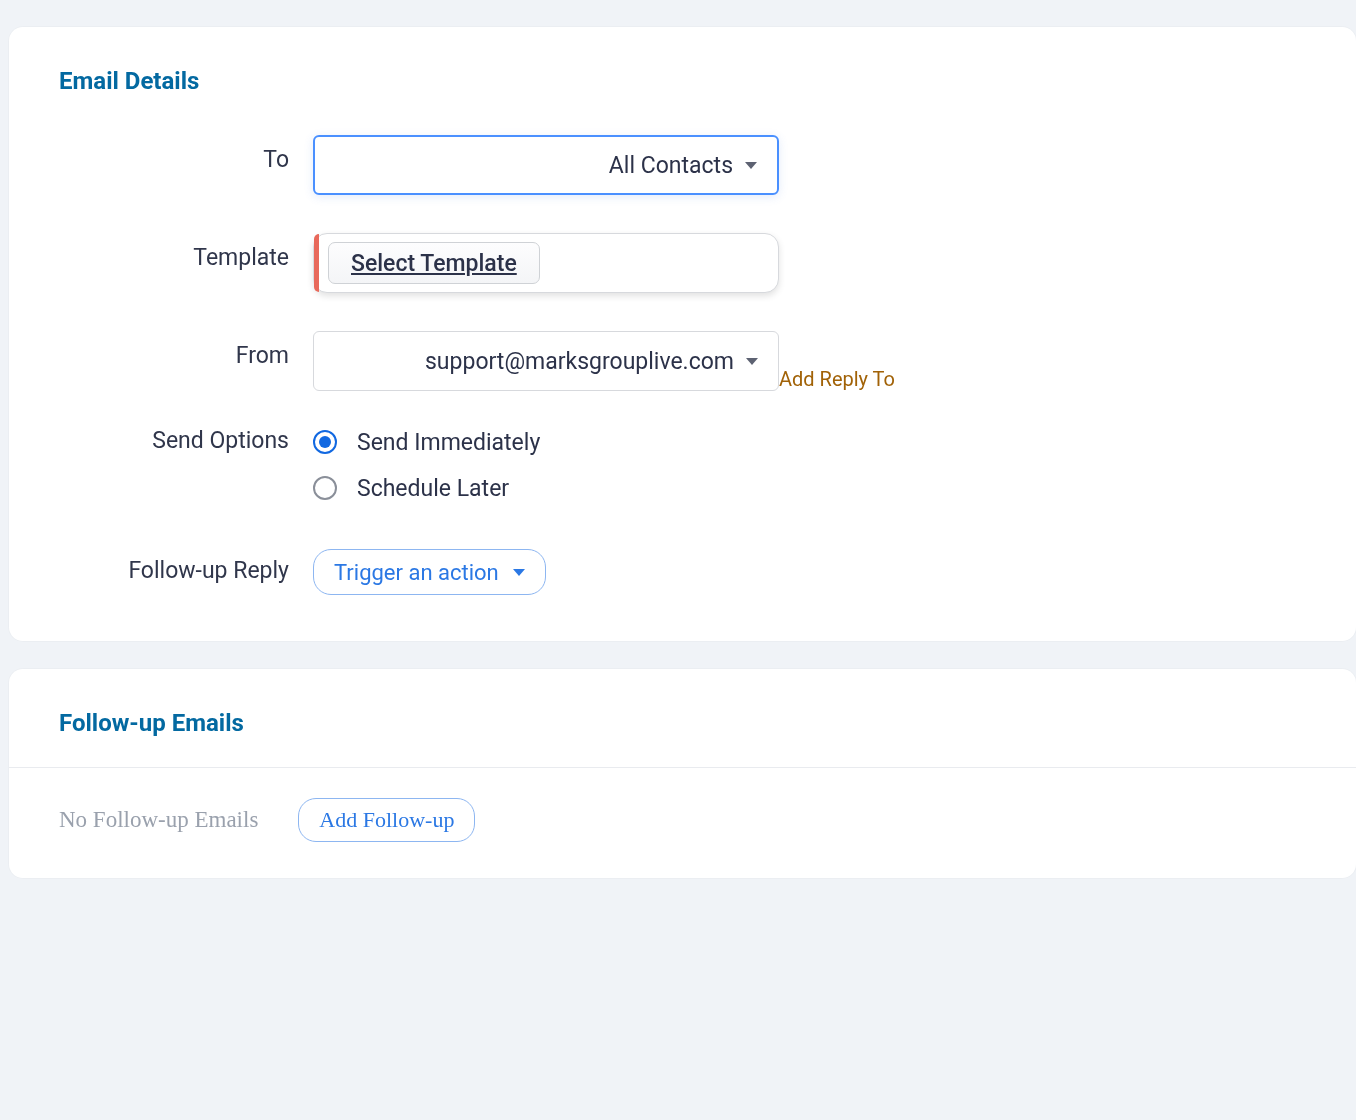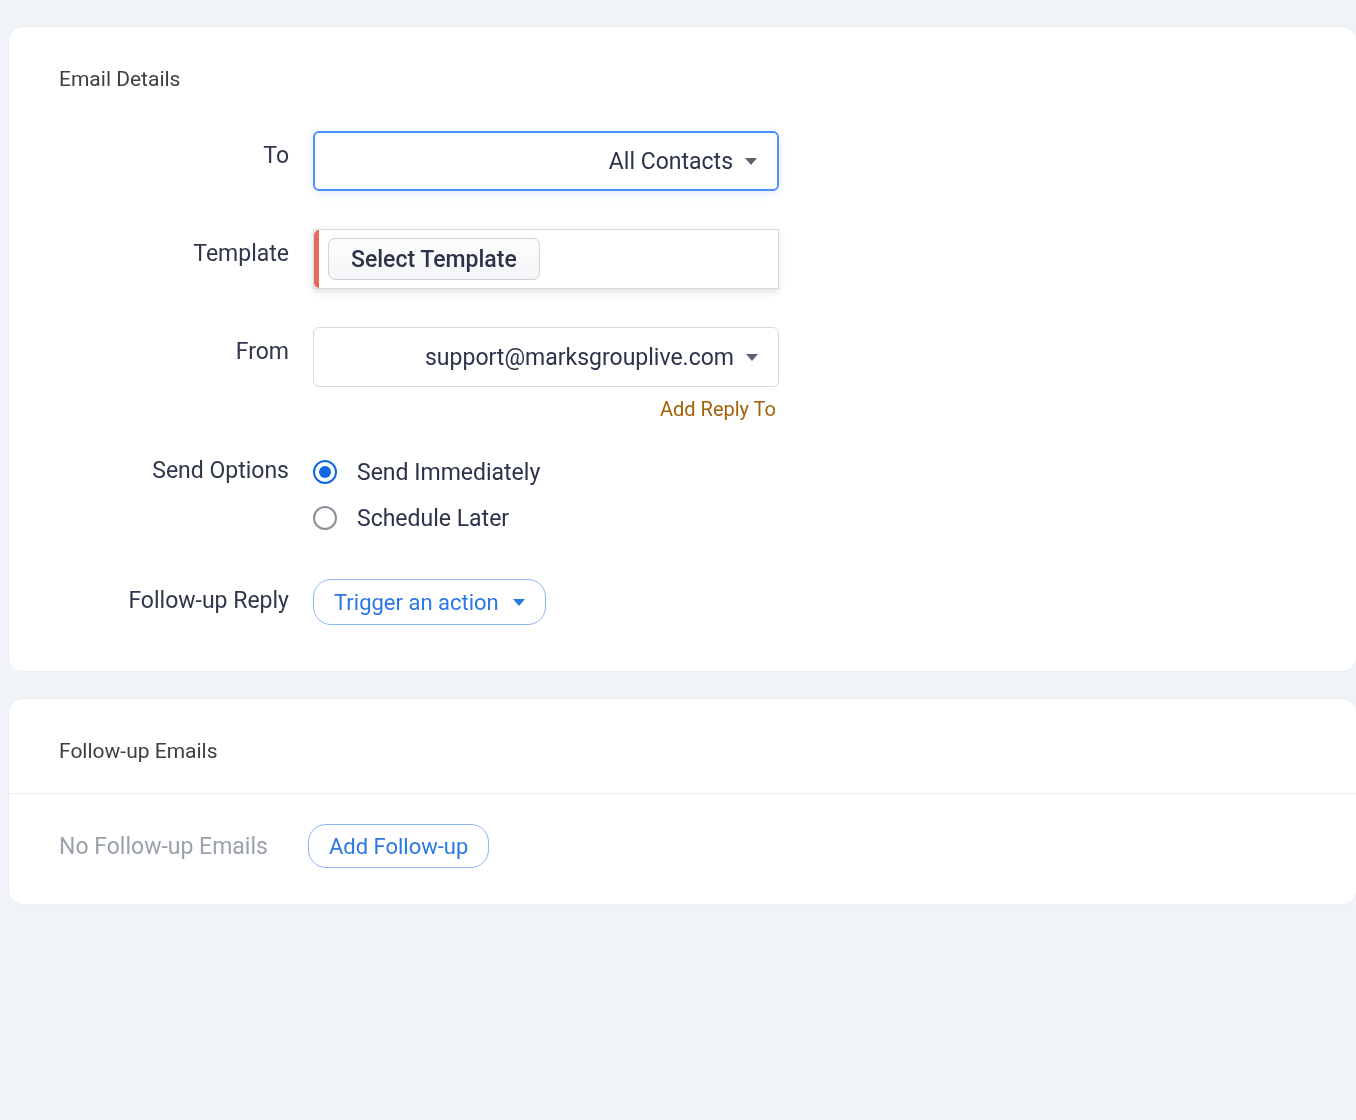--- a/index.html
+++ b/index.html
@@ -22,23 +22,23 @@
     background: #fff;
     border-radius: 14px;
     width: 1347px;
     margin-bottom: 28px;
     box-shadow: 0 0 0 1px rgba(0,0,0,0.02);
   }
 
   
   .details-card { padding: 40px 0 46px 50px; }
   .section-title {
-    font-size: 21px;
-    font-weight: 400;
-    color: #404040;
+    font-size: 24px;
+    font-weight: 700;
+    color: #0369a1;
     margin: 0 0 40px 0;
   }
 
   .form-row {
     display: flex;
     align-items: flex-start;
     margin-bottom: 38px;
   }
   .form-row.last  { margin-bottom: 0; }
 
@@ -80,25 +80,26 @@
     box-shadow: 0 2px 10px rgba(64,120,220,.15);
   }
 
   
   .template-wrap {
     display: flex;
     align-items: center;
     height: 60px;
     width: 466px;
     border: 1px solid #d7d9dd;
-    border-radius: 0;
+    border-radius: 14px;
     background: #fff;
     box-shadow: 0 3px 7px rgba(0,0,0,.12);
     padding-left: 14px;
     position: relative;
+    text-decoration: underline;
   }
   .template-wrap::before {
     content: "";
     position: absolute;
     left: 0; top: 0; bottom: 0;
     width: 5px;
     border-radius: 6px 0 0 6px;
     background: #e8695b;
   }
   .template-btn {
@@ -109,21 +110,21 @@
     border: 1px solid #cfd2d6;
     border-radius: 7px;
     background: linear-gradient(#fdfdfe,#f4f5f7);
     color: #2c3249;
     font-size: 23px;
     font-weight: 500;
     cursor: pointer;
   }
 
   
-  .from-col { display: flex; flex-direction: column; }
+  .from-col { display: flex; }
   .reply-link {
     margin-top: 10px;
     align-self: flex-end;
     padding-right: 3px;
     color: #a16207;
     text-decoration: none;
     font-size: 20px;
     cursor: pointer;
   }
   .from-group { margin-bottom: 28px; }
@@ -170,20 +171,21 @@
 
   
   .follow-card { padding: 40px 0 36px 0; }
   .follow-card .section-title { margin: 0 0 30px 50px; }
   .divider { height:1px; background:#e9ebef; width:100%; }
   .follow-body {
     padding: 30px 0 0 50px;
     display: flex;
     align-items: center;
     gap: 40px;
+    font-family: Liberation Serif, serif;
   }
   .muted { color:#9aa1ad; font-size:23px; }
   .follow-body .outline-btn { height:44px; }
 
   svg.triangle { width:12px; height:7px; }
 </style>
 </head>
 <body>
 
 <div class="page">

